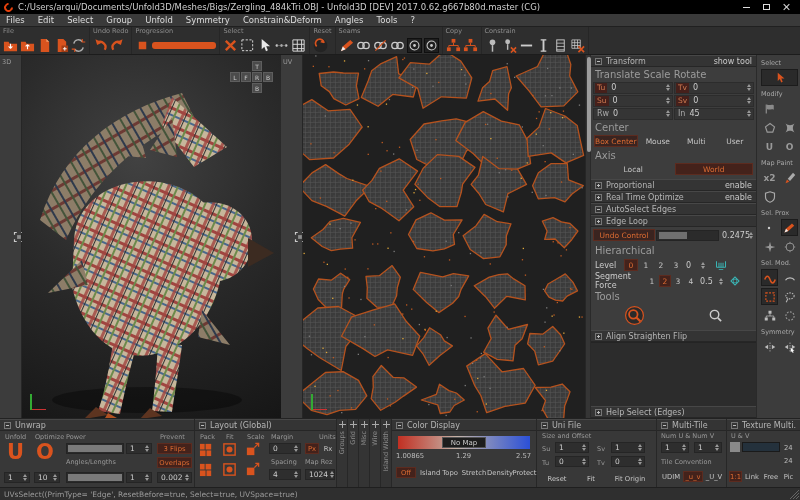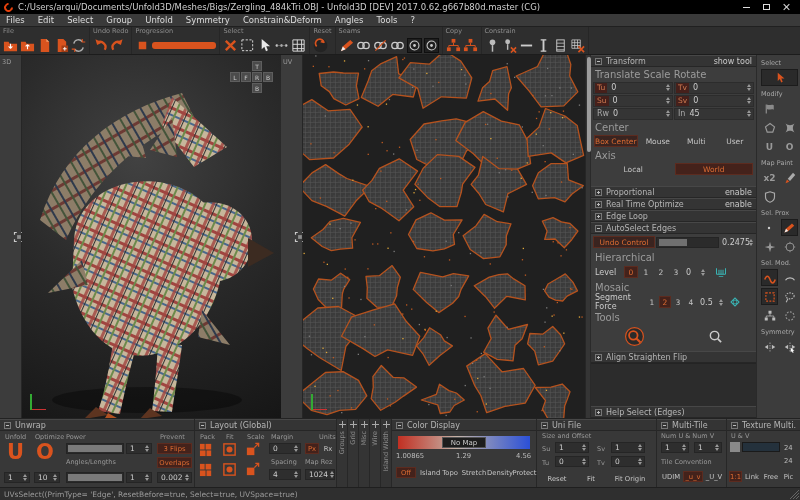--- a/index.html
+++ b/index.html
@@ -786,37 +786,37 @@
         <span class="btn" style="background:transparent;border-color:transparent">Mouse</span>
         <span class="btn" style="background:transparent;border-color:transparent">Multi</span>
         <span class="btn" style="background:transparent;border-color:transparent">User</span>
       </div>
       <div class="sub">Axis</div>
       <div class="btnrow">
         <span class="btn" style="background:transparent;border-color:transparent">Local</span>
         <span class="btn sel">World</span>
       </div>
 
-      <div class="hdr" style="margin-top:10px">
+      <div class="hdr" style="margin-top:3px">
         <span class="boxplus"></span>
         <span>Proportional</span>
         <span class="right">enable</span>
       </div>
       <div class="hdr">
         <span class="boxplus"></span>
         <span>Real Time Optimize</span>
         <span class="right">enable</span>
       </div>
       <div class="hdr">
+        <span class="boxminus"></span>
+        <span>AutoSelect Edges</span>
+      </div>
+      <div class="hdr">
         <span class="boxplus"></span>
         <span>Edge Loop</span>
-      </div>
-      <div class="hdr">
-        <span class="boxminus"></span>
-        <span>AutoSelect Edges</span>
       </div>
 
       <div class="frow" style="height:16px">
         <span class="btn selo" style="flex:none;width:62px">Undo Control</span>
         <span class="slider">
             <span class="hdl" style="left:2px;width:28px"></span>
           </span>
         <span class="fval" style="flex:none;width:26px;text-align:left">0.2475</span>
         <span class="spin">
             <i class="up"></i>
@@ -835,21 +835,20 @@
             <i class="up"></i>
             <i class="dn"></i>
           </span>
         <i class="ic s12" style="margin-left:8px">
             <svg viewBox="0 0 16 16">
               <path d="M2 3v8h12V3M5.3 11V5M8 11V5M10.7 11V5" stroke="#3ab8b8" fill="none" stroke-width="1.3"></path>
               <path d="M5 14h6" stroke="#3ab8b8"></path>
             </svg>
           </i>
       </div>
-      <div class="sub">Mosaic</div>
       <div class="frow" style="height:16px">
         <span class="fval" style="flex:none;width:52px">Segment Force</span>
         <span class="btn" style="flex:none;width:12px;background:transparent;border-color:transparent">1</span>
         <span class="btn sel" style="flex:none;width:12px">2</span>
         <span class="btn" style="flex:none;width:12px;background:transparent;border-color:transparent">3</span>
         <span class="btn" style="flex:none;width:12px;background:transparent;border-color:transparent">4</span>
         <span class="fval" style="flex:none;width:18px">0.5</span>
         <span class="spin">
             <i class="up"></i>
             <i class="dn"></i>
@@ -1236,21 +1235,21 @@
     <div class="bpanel" style="width:145px">
       <div class="hdr">
           <span class="boxminus"></span>
           <span>Color Display</span>
         </div>
       <div class="content">
         <span class="gradbar" style="left:6px;top:5px;width:132px"></span>
         <span class="nomap" style="left:50px;top:6px;width:44px">No Map</span>
         <span class="gv" style="left:4px;top:21px">1.00865</span>
         <span class="gv" style="left:64px;top:21px">1.29</span>
-        <span class="gv" style="left:124px;top:21px">4.56</span>
+        <span class="gv" style="left:124px;top:21px">2.57</span>
         <span class="mbtn sel" style="left:4px;top:36px;width:20px">Off</span>
         <span class="mbtn" style="left:26px;top:36px;width:42px;background:transparent;border-color:transparent">Island Topo</span>
         <span class="mbtn" style="left:69px;top:36px;width:26px;background:transparent;border-color:transparent">Stretch</span>
         <span class="mbtn" style="left:95px;top:36px;width:26px;background:transparent;border-color:transparent">Density</span>
         <span class="mbtn" style="left:119px;top:36px;width:27px;background:transparent;border-color:transparent">Protect</span>
       </div>
     </div>
 
     <div class="bpanel" style="width:120px">
       <div class="hdr">

